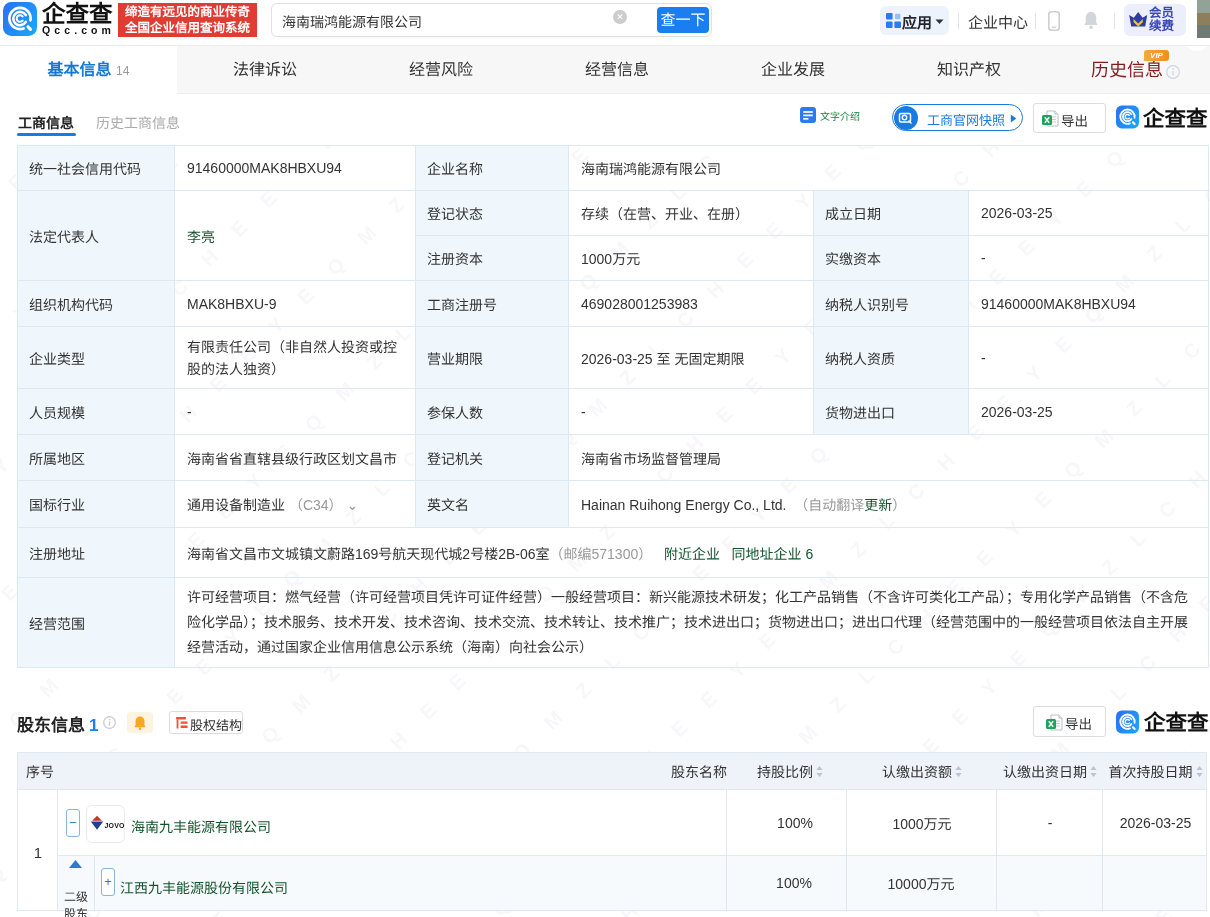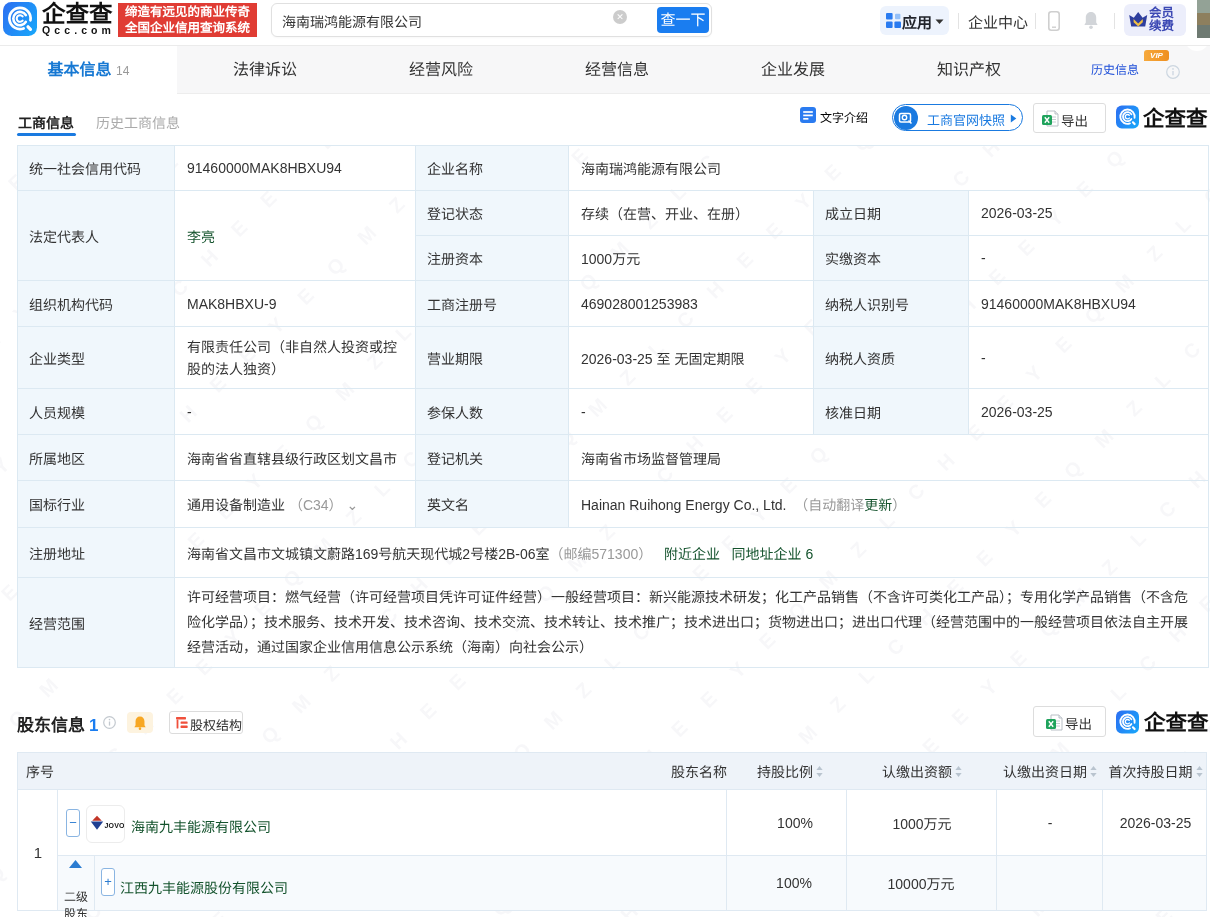--- a/index.html
+++ b/index.html
@@ -35,32 +35,32 @@
 #pill-vip { position:absolute; left:1124px; top:4px; width:62px; height:32px; background:#eceefb; border-radius:6px; }
 #pill-vip .t { position:absolute; left:25px; top:3px; font-size:12.5px; font-weight:bold; color:#3c49b4; line-height:13px; }
 #avatar { position:absolute; left:1197px; top:0; width:13px; height:38px; }
 
 #tabs { position:absolute; left:0; top:46px; width:1210px; height:48px; background:#f7f7f8;
   border-bottom:1px solid #ededed; z-index:4; }
 .tab { position:absolute; top:0; height:48px; font-size:16px; color:#333; text-align:center; line-height:48px; }
 #tab-active { position:absolute; left:0; top:0; width:177px; height:49px; background:#fff; text-align:center; line-height:48px; }
 #tab-active b { color:#1678d3; font-size:16px; }
 #tab-active span { color:#999; font-size:12px; }
-#tab-hist { position:absolute; left:1091px; top:0; height:48px; line-height:48px; font-size:12px; color:#1d4ed8; }
+#tab-hist { position:absolute; left:1091px; top:0; height:48px; line-height:48px; font-size:18px; color:#7f1d1d; }
 #vipbadge { position:absolute; left:1144px; top:4px; width:25px; height:11px; border-radius:3px 3px 3px 0;
   background:linear-gradient(90deg,#f6a93c,#ef8f1f); color:#fff; font-size:8px; font-style:italic; font-weight:bold;
   text-align:center; line-height:11px; }
 #notch { position:absolute; left:1185px; top:-19px; width:24px; height:24px; border-radius:50%; background:#fff; }
 
 #subnav { position:absolute; left:0; top:94px; width:1210px; height:51px; background:#fff; z-index:4; }
 #sn1 { position:absolute; left:18px; top:18px; font-size:14px; font-weight:bold; color:#222; }
 #sn1u { position:absolute; left:17px; top:39px; width:59px; height:3px; background:#1a7ae0; border-radius:2px; }
 #sn2 { position:absolute; left:96px; top:18px; font-size:14px; color:#aaa; }
 #sn-intro { position:absolute; left:800px; top:12px; }
-#sn-intro .t { position:absolute; left:20px; top:2px; font-size:12px; color:#000000; white-space:nowrap; }
+#sn-intro .t { position:absolute; left:20px; top:2px; font-size:10px; color:#15803d; white-space:nowrap; }
 #sn-snap { position:absolute; left:892px; top:10px; width:131px; height:27px; border:1px solid #1a7ae0; border-radius:14px; }
 #sn-snap .t { position:absolute; left:34px; top:5px; font-size:13px; color:#1a7ae0; white-space:nowrap; }
 #sn-exp { position:absolute; left:1033px; top:9px; width:73px; height:30px; border:1px solid #ddd; border-radius:3px; background:#fff; }
 .exp-t { position:absolute; top:6px; font-size:13.5px; color:#333; }
 .qcc-sm-txt { font-size:21.5px; font-weight:bold; color:#111; letter-spacing:0px; white-space:nowrap; }
 
 #tbl { position:absolute; left:17px; top:145px; width:1191px; border-collapse:collapse; table-layout:fixed; z-index:2; }
 #tbl td { border:1px solid #dce9f2; font-size:14px; color:#333; padding:2px 12px; vertical-align:middle; }
 #tbl td.l { background:#f0f7fc; padding-left:11px; }
 #tbl a, .lnk { color:#14532d; text-decoration:none; }
@@ -258,21 +258,21 @@
           <td class="l">营业期限</td>
           <td>2026-03-25 至 无固定期限</td>
           <td class="l">纳税人资质</td>
           <td>-</td>
         </tr>
     <tr style="height:46px;">
           <td class="l">人员规模</td>
           <td>-</td>
           <td class="l">参保人数</td>
           <td>-</td>
-          <td class="l">核准日期</td>
+          <td class="l">货物进出口</td>
           <td>2026-03-25</td>
         </tr>
     <tr style="height:46px;">
           <td class="l">所属地区</td>
           <td>海南省省直辖县级行政区划文昌市</td>
           <td class="l">登记机关</td>
           <td colspan="3">海南省市场监督管理局</td>
         </tr>
     <tr style="height:47px;">
           <td class="l">国标行业</td>

